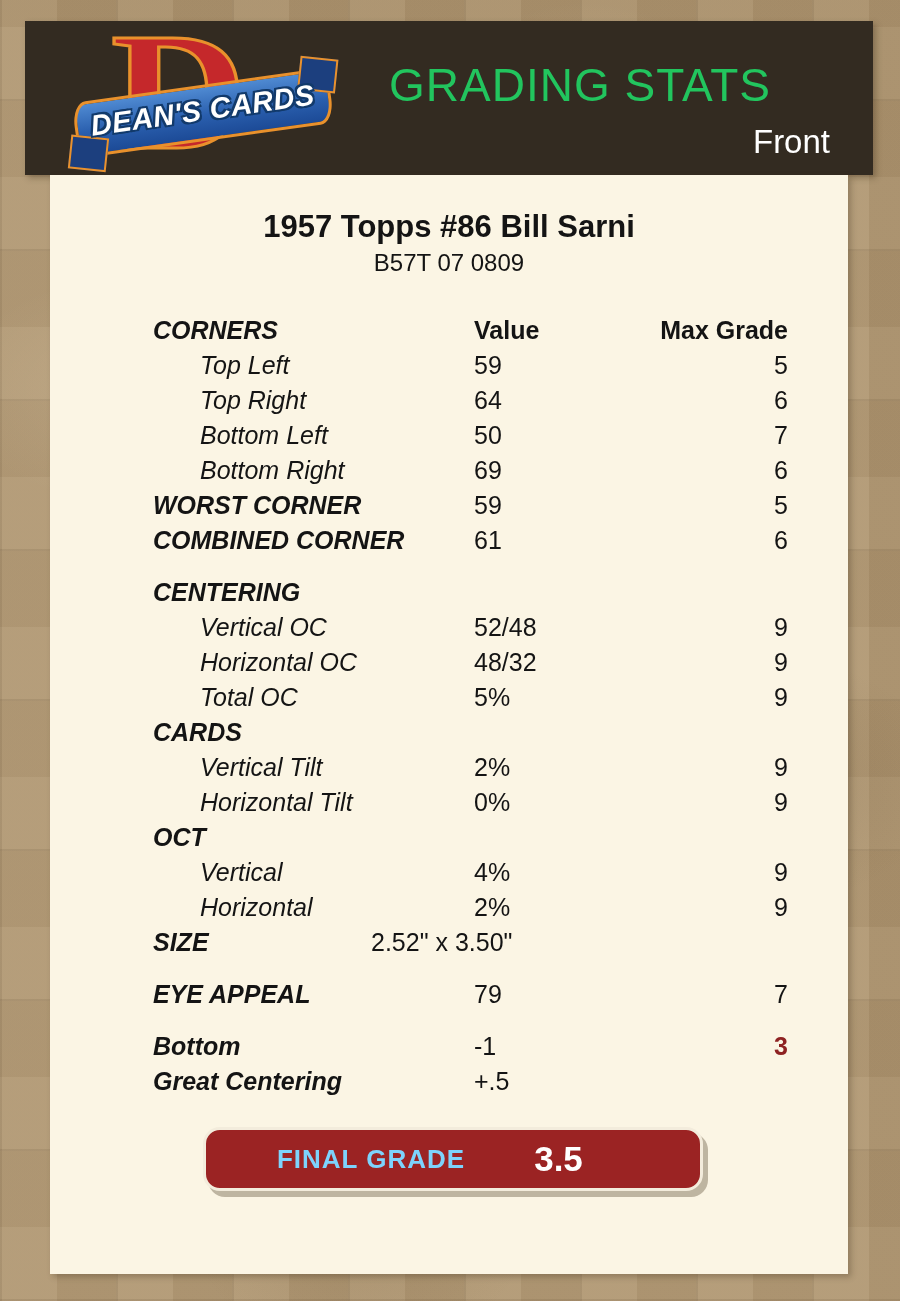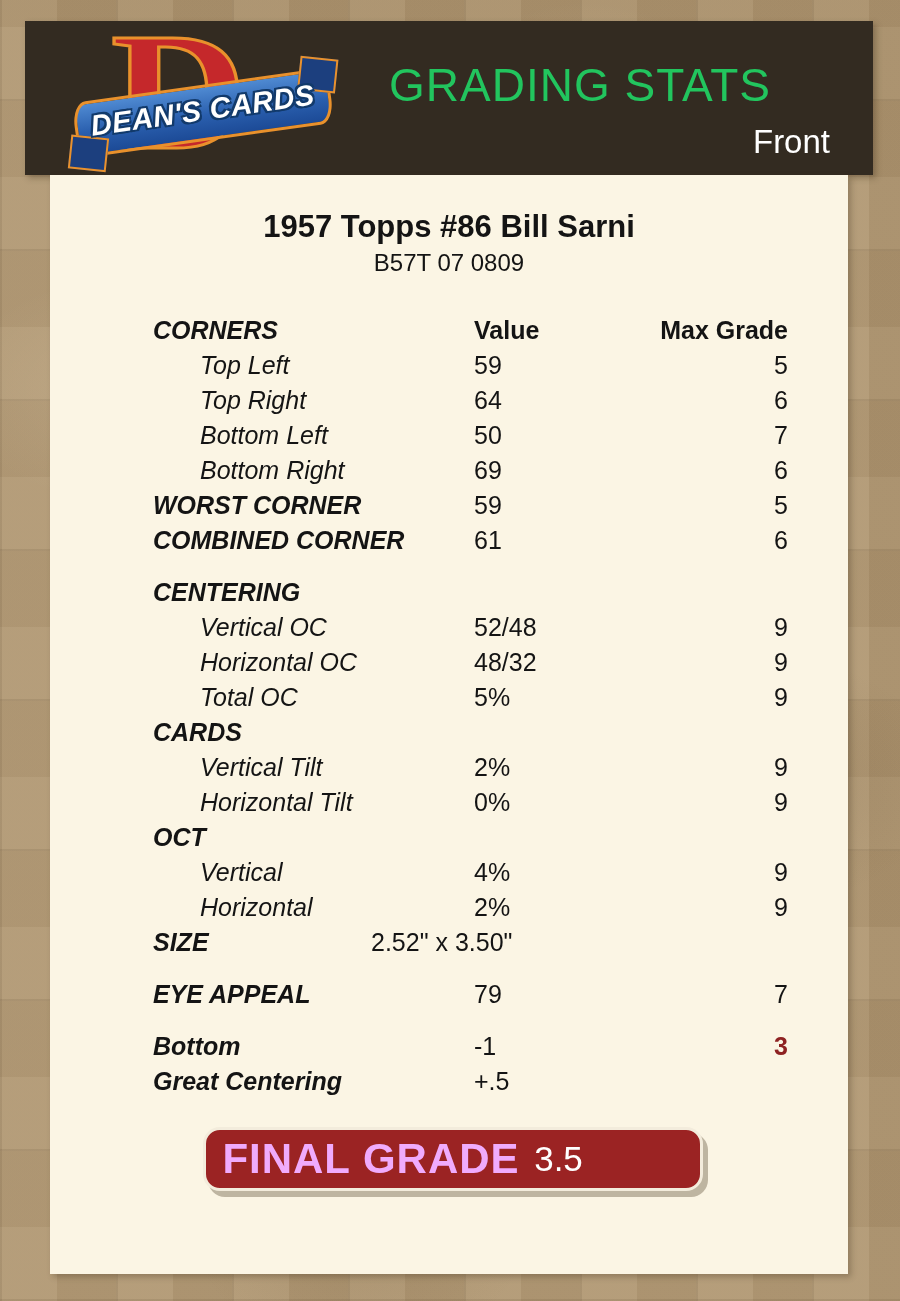--- a/index.html
+++ b/index.html
@@ -97,25 +97,25 @@
 
   
   .final-grade{
     position:absolute;left:153px;top:952px;width:500px;height:64px;box-sizing:border-box;
     background:var(--red,#9b2323);
     border:3px solid #f3ecdc;border-radius:17px;
     box-shadow:5px 6px 0 rgba(140,128,105,.55);
   }
   .final-grade .fg-label{
     position:absolute;left:0;top:0;width:330px;height:58px;line-height:58px;
-    text-align:center;color:#f0abfc;font-weight:bold;font-size:42px;letter-spacing:1px;
+    text-align:center;color:#7dd3fc;font-weight:bold;font-size:26px;letter-spacing:1px;
   }
   .final-grade .fg-value{
     position:absolute;left:290px;top:0;width:125px;height:58px;line-height:58px;
-    text-align:center;color:#fff;font-weight:normal;font-size:35px;
+    text-align:center;color:#fff;font-weight:bold;font-size:35px;
   }
 </style>
 </head>
 <body>
 
 <div class="bg"></div>
 
 <div class="header">
   <div class="logo">
     <div class="logo-d">D</div>

